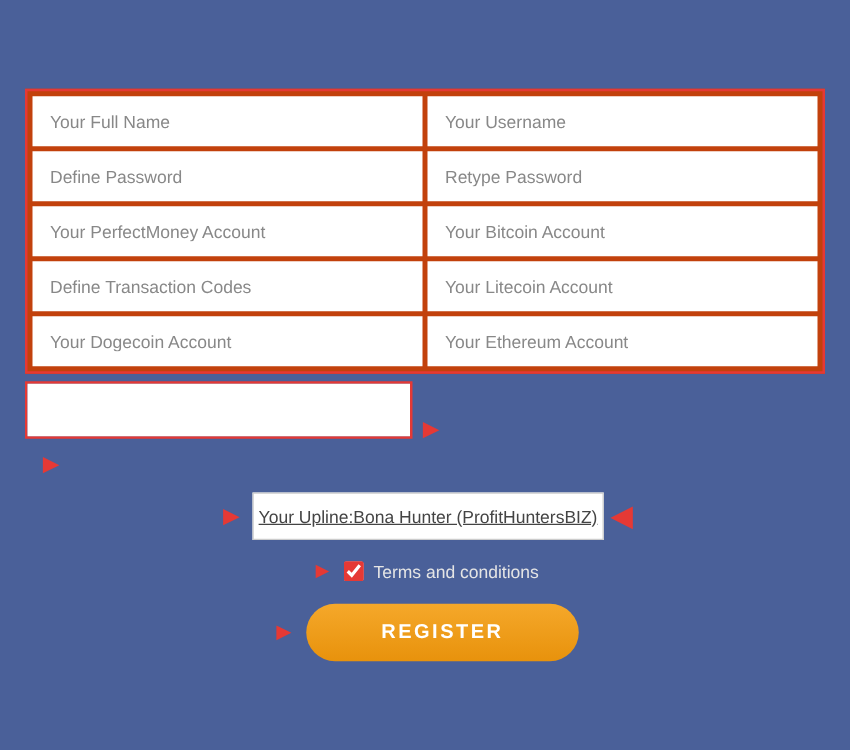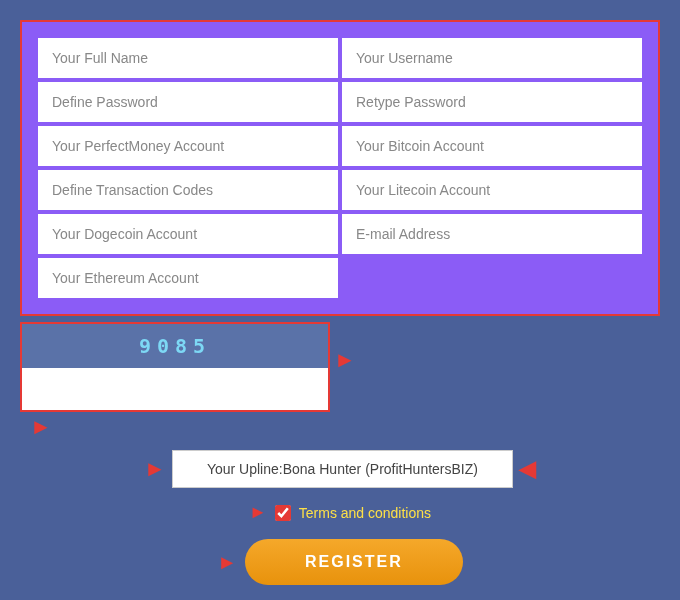--- a/index.html
+++ b/index.html
@@ -17,22 +17,22 @@
 
     .form-container {
       width: 640px;
     }
 
     .fields-grid {
       display: grid;
       grid-template-columns: 1fr 1fr;
       gap: 4px;
       border: 2px solid #e53935;
-      padding: 16px;
-      background-color: #8b5cf6;
+      padding: 4px;
+      background-color: #c2410c;
     }
 
     .field-input {
       background: white;
       border: none;
       padding: 12px 14px;
       font-size: 14px;
       color: #555;
       width: 100%;
       outline: none;
@@ -56,56 +56,54 @@
     <input class="field-input" type="password" placeholder="Retype Password" style="">
 
     <input class="field-input" type="text" placeholder="Your PerfectMoney Account" style="">
     <input class="field-input" type="text" placeholder="Your Bitcoin Account" style="">
 
     <input class="field-input" type="text" placeholder="Define Transaction Codes" style="">
     <input class="field-input" type="text" placeholder="Your Litecoin Account" style="">
 
     <input class="field-input" type="text" placeholder="Your Dogecoin Account" style="">
 
-    <input class="field-input" type="email" placeholder="E-mail Address" style="">
     <input class="field-input" type="text" placeholder="Your Ethereum Account" style="">
 
   </div>
 
   <div style="display:flex; align-items:flex-start; margin-top:6px; position:relative;">
     <div style="width:310px; flex-shrink:0;">
 
       <div style="border:2px solid #e53935; display:flex; flex-direction:column;">
-        <div style="background:#5a72a8; padding:10px 14px; text-align:center; color:#7dd8f5; font-size:20px; font-weight:bold; letter-spacing:6px; font-family:monospace;">9085</div>
         <input type="text" style="background: white; border: none; padding: 12px 14px; font-size: 14px; color: rgb(85, 85, 85); width: 100%; outline: none; height: 42px;">
       </div>
     </div>
 
     <div style="display:flex; align-items:center; padding-top:25px; padding-left:4px;">
       <span style="color:#e53935; font-size:22px; font-weight:bold;">►</span>
     </div>
   </div>
 
   <div style="display:flex; align-items:center; margin-top:2px;">
     <div style="display:flex; flex-direction:column; align-items:flex-start; padding-left:10px;">
       <span style="color:#e53935; font-size:22px; font-weight:bold;">►</span>
     </div>
     <div style="flex:1; display:flex; justify-content:center;">
     </div>
   </div>
 
   <div style="display:flex; align-items:center; justify-content:center; margin-top:10px; gap:6px;">
     <span style="color:#e53935; font-size:22px; font-weight:bold;">►</span>
-    <div style="background:white; border:1px solid #ccc; padding:10px 34px; font-size:14px; color:#444;">Your Upline:Bona Hunter (ProfitHuntersBIZ)</div>
+    <div style="background:white; border:1px solid #ccc; padding:10px 4px; font-size:14px; color:#444;text-decoration:underline;">Your Upline:Bona Hunter (ProfitHuntersBIZ)</div>
     <span style="color:#e53935; font-size:22px; font-weight:bold;">◀</span>
   </div>
 
   <div style="display:flex; align-items:center; justify-content:center; margin-top:14px; gap:8px;">
     <span style="color:#e53935; font-size:18px; font-weight:bold;">►</span>
     <input type="checkbox" checked="" style="width: 16px; height: 16px; accent-color: rgb(229, 57, 53); cursor: pointer; border: 2px solid rgb(229, 57, 53);">
-    <label style="font-size:14px; color:#fde047;">Terms and conditions</label>
+    <label style="font-size:14px; color:#e5e5e5;">Terms and conditions</label>
   </div>
 
   <div style="display:flex; align-items:center; justify-content:center; margin-top:16px; gap:8px;">
     <span style="color:#e53935; font-size:20px; font-weight:bold;">►</span>
     <button style="background:linear-gradient(to bottom, #f5a82a, #e8920c); border:none; border-radius:25px; padding:14px 60px; font-size:16px; font-weight:bold; color:white; letter-spacing:2px; cursor:pointer; text-transform:uppercase;">REGISTER</button>
   </div>
 </div>
 
 </body></html>

